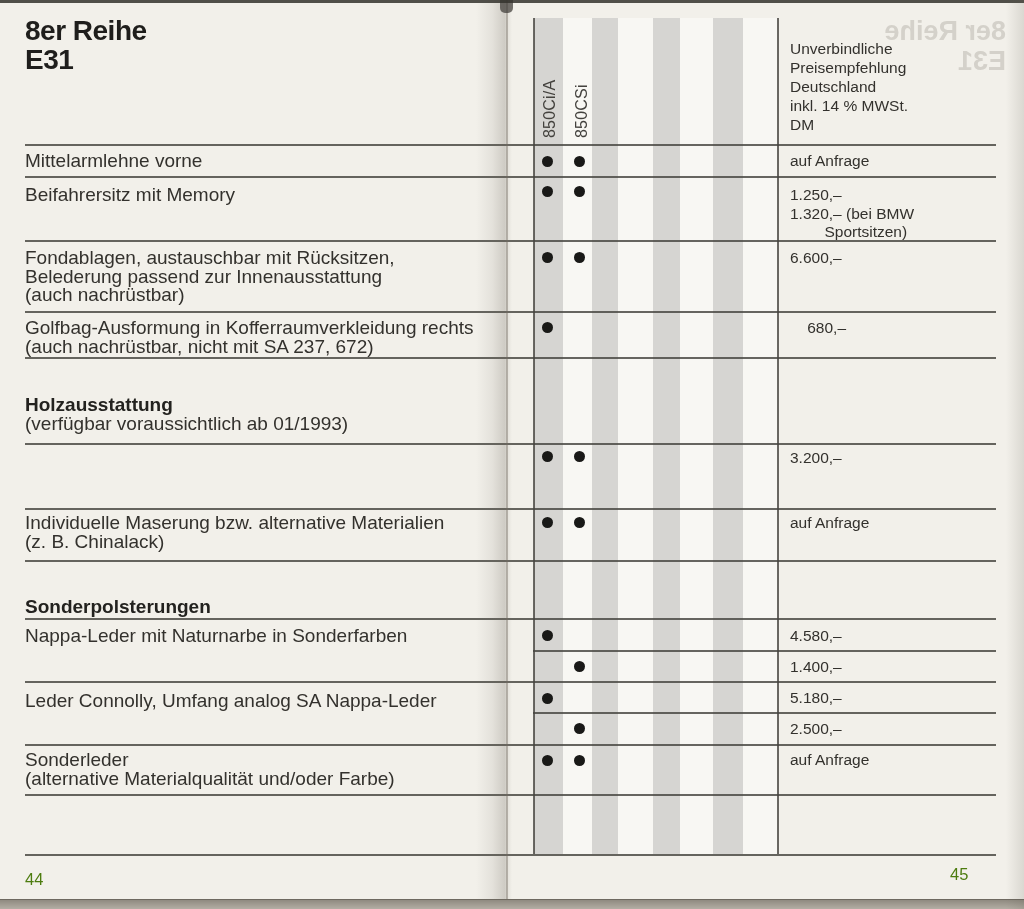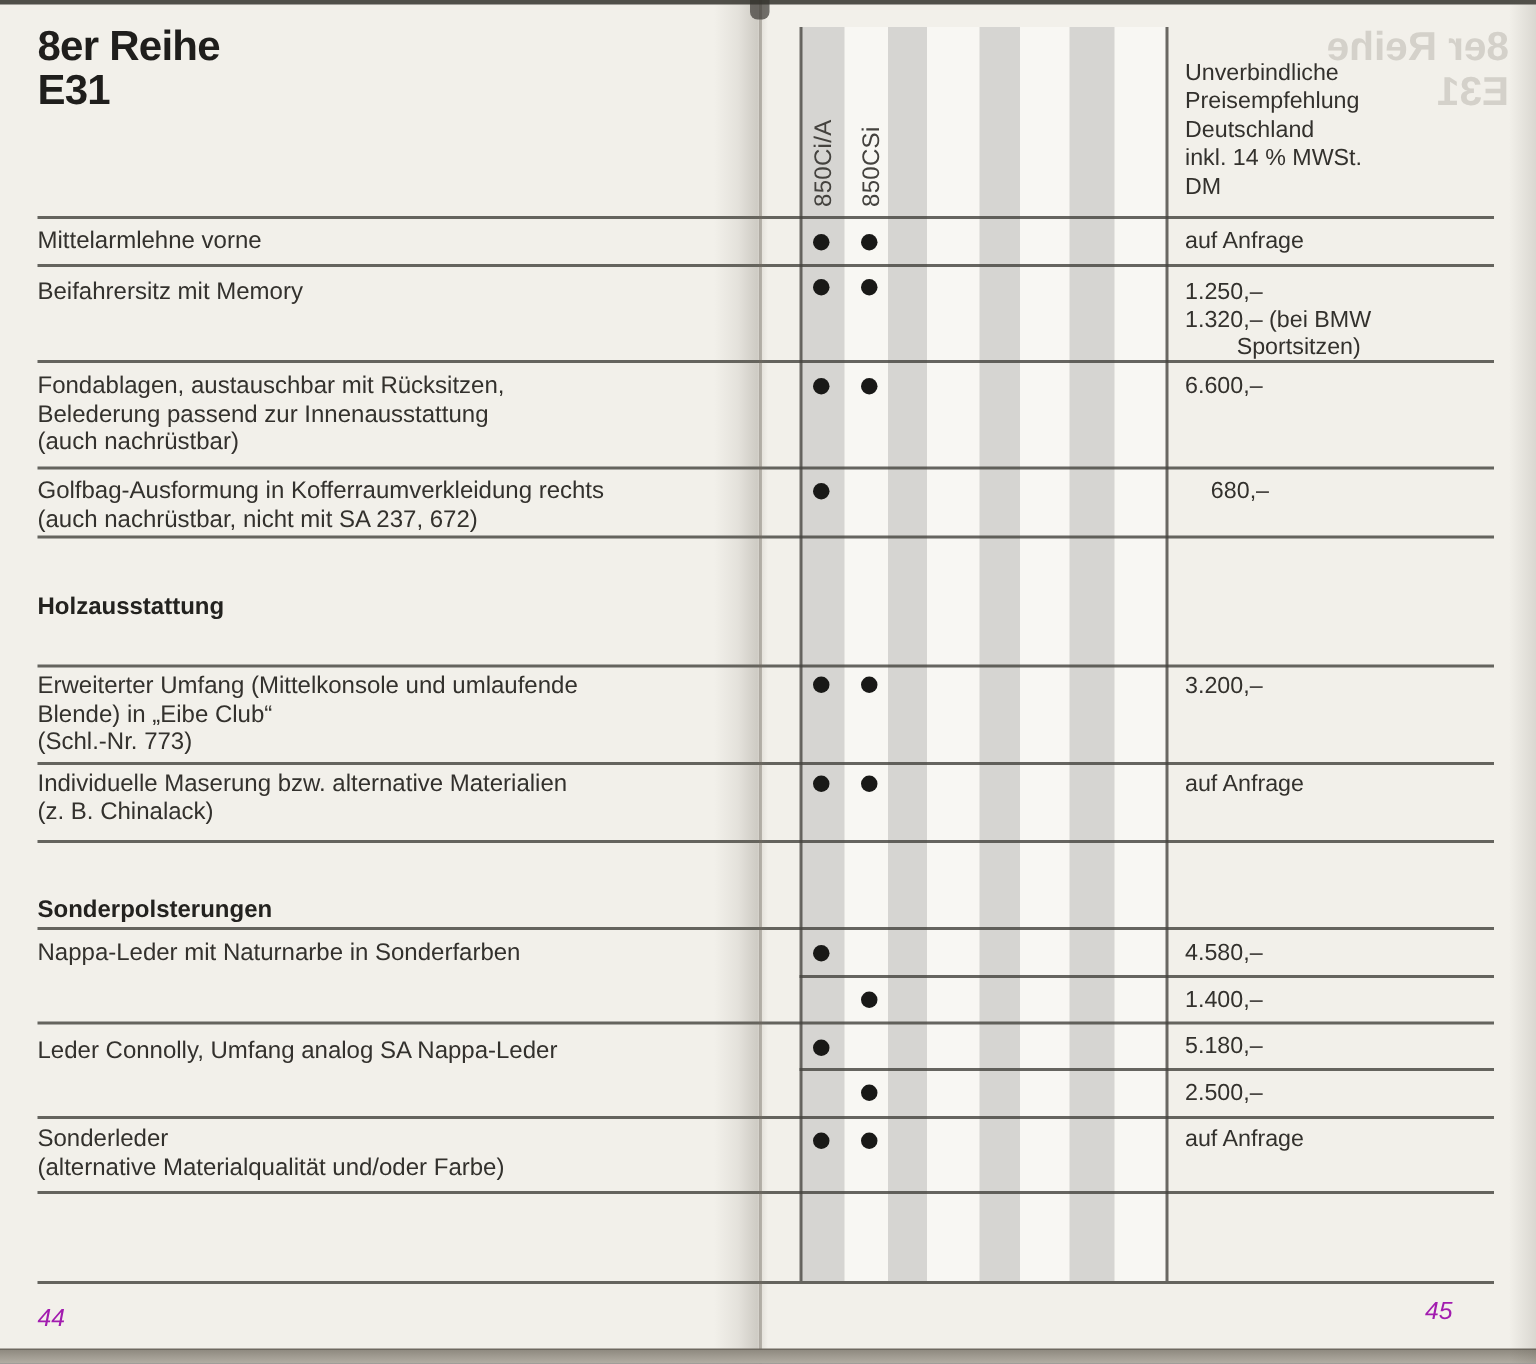--- a/index.html
+++ b/index.html
@@ -24,26 +24,26 @@
   }
   .table-zone{position:absolute;left:533px;top:18px;width:245px;height:836px;background:#f8f7f3;}
   .stripe{position:absolute;top:18px;height:836px;background:#d6d5d2;}
   .vline{position:absolute;top:18px;height:836px;width:1.5px;background:rgba(70,68,63,0.8);}
   .hl{position:absolute;height:1.6px;background:rgba(70,68,63,0.82);}
   .collabel{
     position:absolute;width:96px;height:19px;
     transform:rotate(-90deg);transform-origin:0 0;
     font-size:16px;color:#44423e;letter-spacing:0.2px;
   }
-  .ltext{position:absolute;left:25px;width:472px;font-size:16px;line-height:18.5px;}
+  .ltext{position:absolute;left:25px;width:472px;font-size:19px;line-height:18.5px;}
   .sec-title{font-weight:bold;color:#23221f;}
   .price{position:absolute;left:790px;width:208px;font-size:15.5px;line-height:18.5px;}
   .phead{line-height:19px;}
   .dot{position:absolute;width:11px;height:11px;border-radius:50%;background:#191917;}
-  .pagenum{position:absolute;font-size:16.5px;color:#a21caf;font-style:italic;}
+  .pagenum{position:absolute;font-size:16.5px;color:#4d7c0f;}
   .gutter{
     position:absolute;left:476px;top:0;width:36px;height:909px;
     background:linear-gradient(to right,rgba(0,0,0,0) 0%,rgba(104,98,88,0.10) 45%,rgba(104,98,88,0.26) 80%,rgba(130,124,113,0.10) 90%,rgba(0,0,0,0) 100%);
   }
   .crease{position:absolute;left:506px;top:0;width:2px;height:909px;background:rgba(112,106,96,0.40);}
   .crease-top{position:absolute;left:500px;top:0;width:13px;height:13px;background:#3a3833;border-radius:0 0 5px 5px;opacity:.7;}
   .edge-top{position:absolute;left:0;top:0;width:1024px;height:3px;background:#34322d;opacity:.85;}
   .edge-bottom{
     position:absolute;left:0;top:899px;width:1024px;height:10px;
     background:linear-gradient(#8f8a80,#b7b2a8);
@@ -118,25 +118,23 @@
   <span class="dot" style="left:574px;top:252px"></span>
   <div class="price pre" style="top:249px">6.600,–</div>
 
   <div class="ltext pre" style="top:319px">Golfbag-Ausformung in Kofferraumverkleidung rechts
 (auch nachrüstbar, nicht mit SA 237, 672)</div>
   <span class="dot" style="left:542px;top:322px"></span>
   <div class="price pre" style="top:319px">    680,–</div>
 
   <div class="ltext" style="top:396px">
     <div class="sec-title">Holzausstattung</div>
+    <div>(verfügbar voraussichtlich ab 01/1993)</div>
   </div>
 
-  <div class="ltext pre" style="top:449px">Erweiterter Umfang (Mittelkonsole und umlaufende
-Blende) in „Eibe Club“
-(Schl.-Nr. 773)</div>
   <span class="dot" style="left:542px;top:451px"></span>
   <span class="dot" style="left:574px;top:451px"></span>
   <div class="price pre" style="top:449px">3.200,–</div>
 
   <div class="ltext pre" style="top:514px">Individuelle Maserung bzw. alternative Materialien
 (z. B. Chinalack)</div>
   <span class="dot" style="left:542px;top:517px"></span>
   <span class="dot" style="left:574px;top:517px"></span>
   <div class="price pre" style="top:514px">auf Anfrage</div>
 

